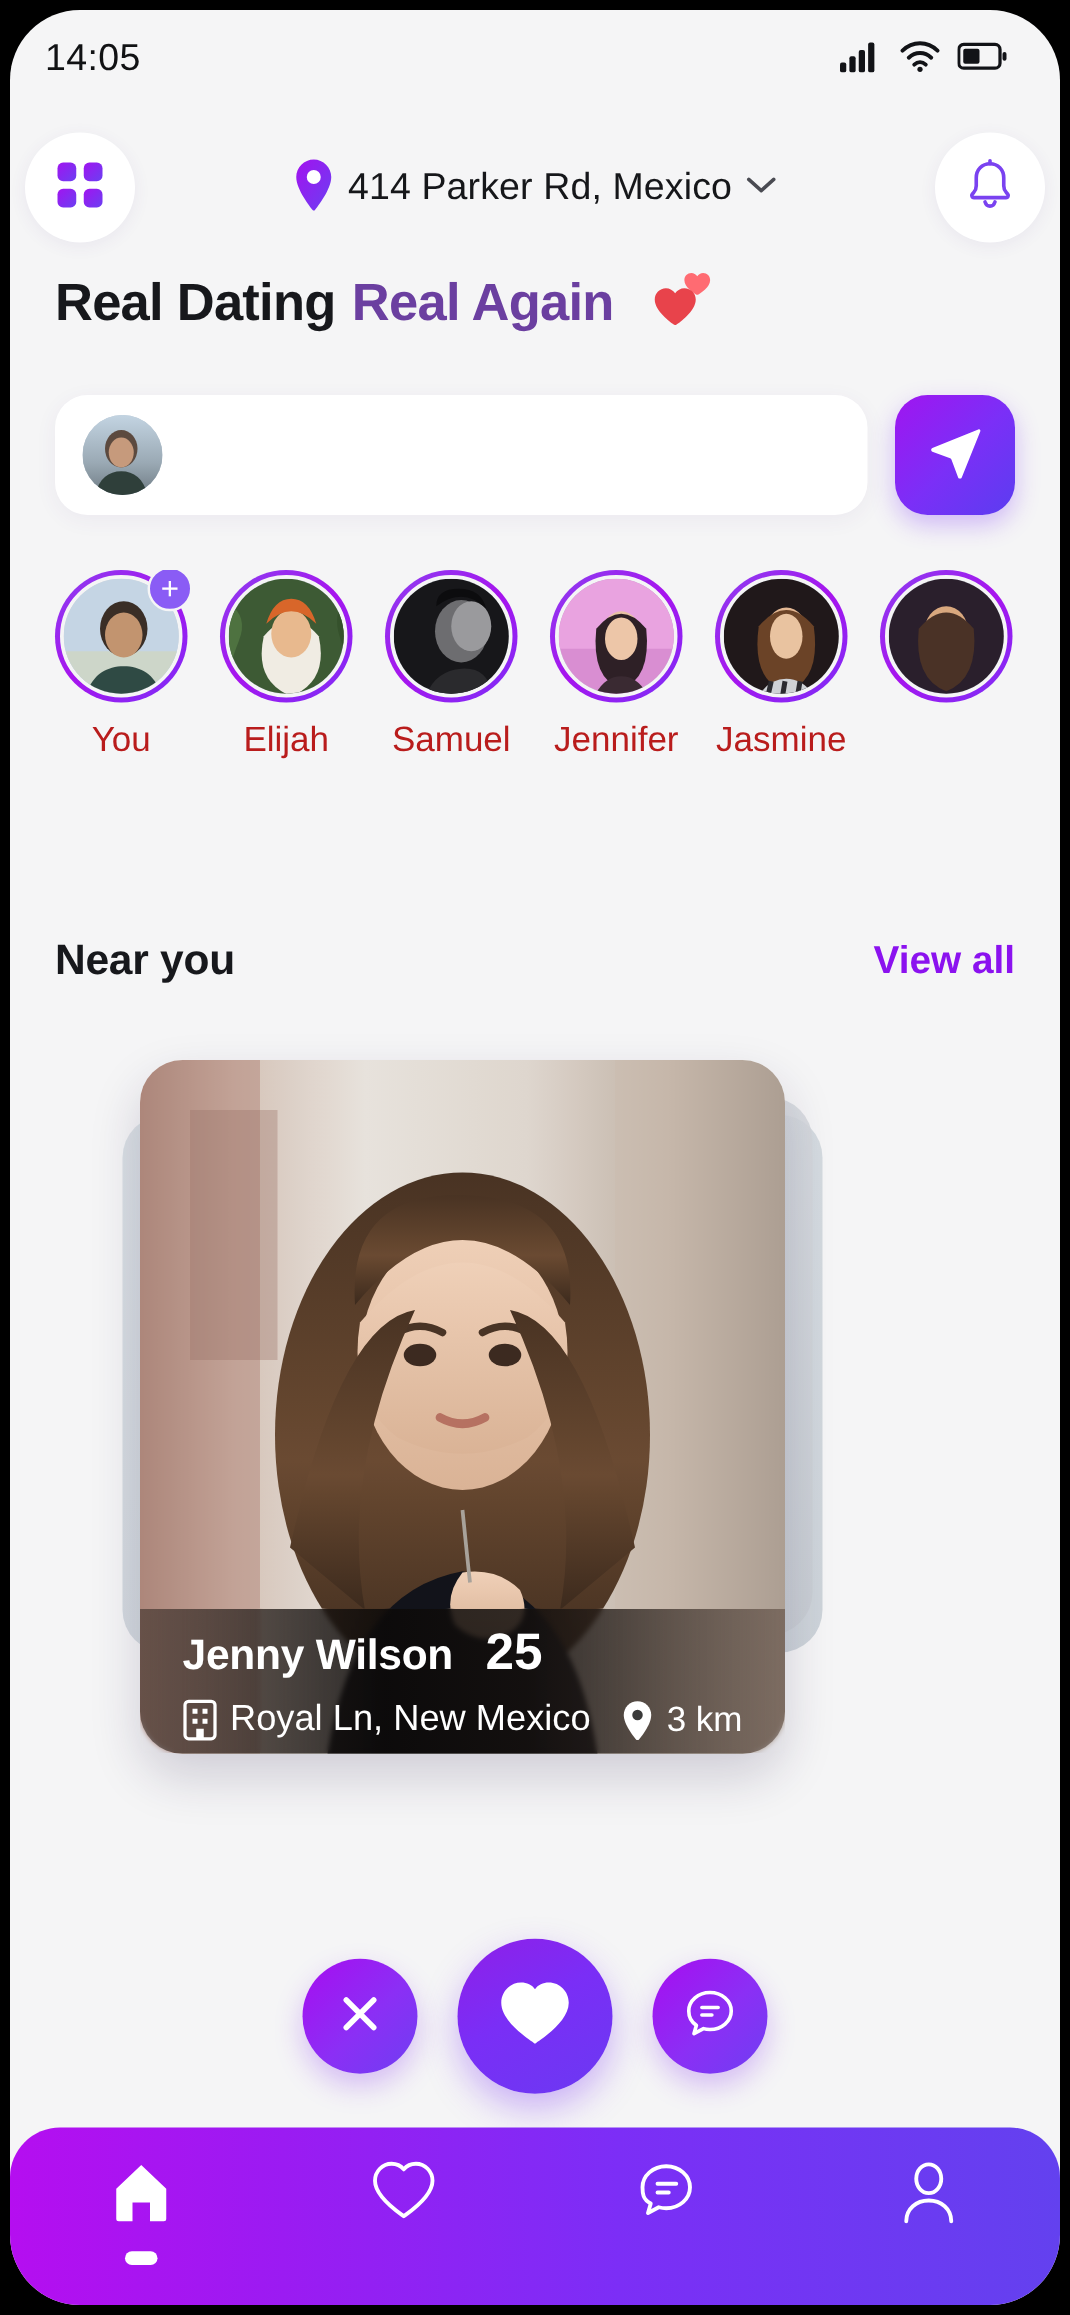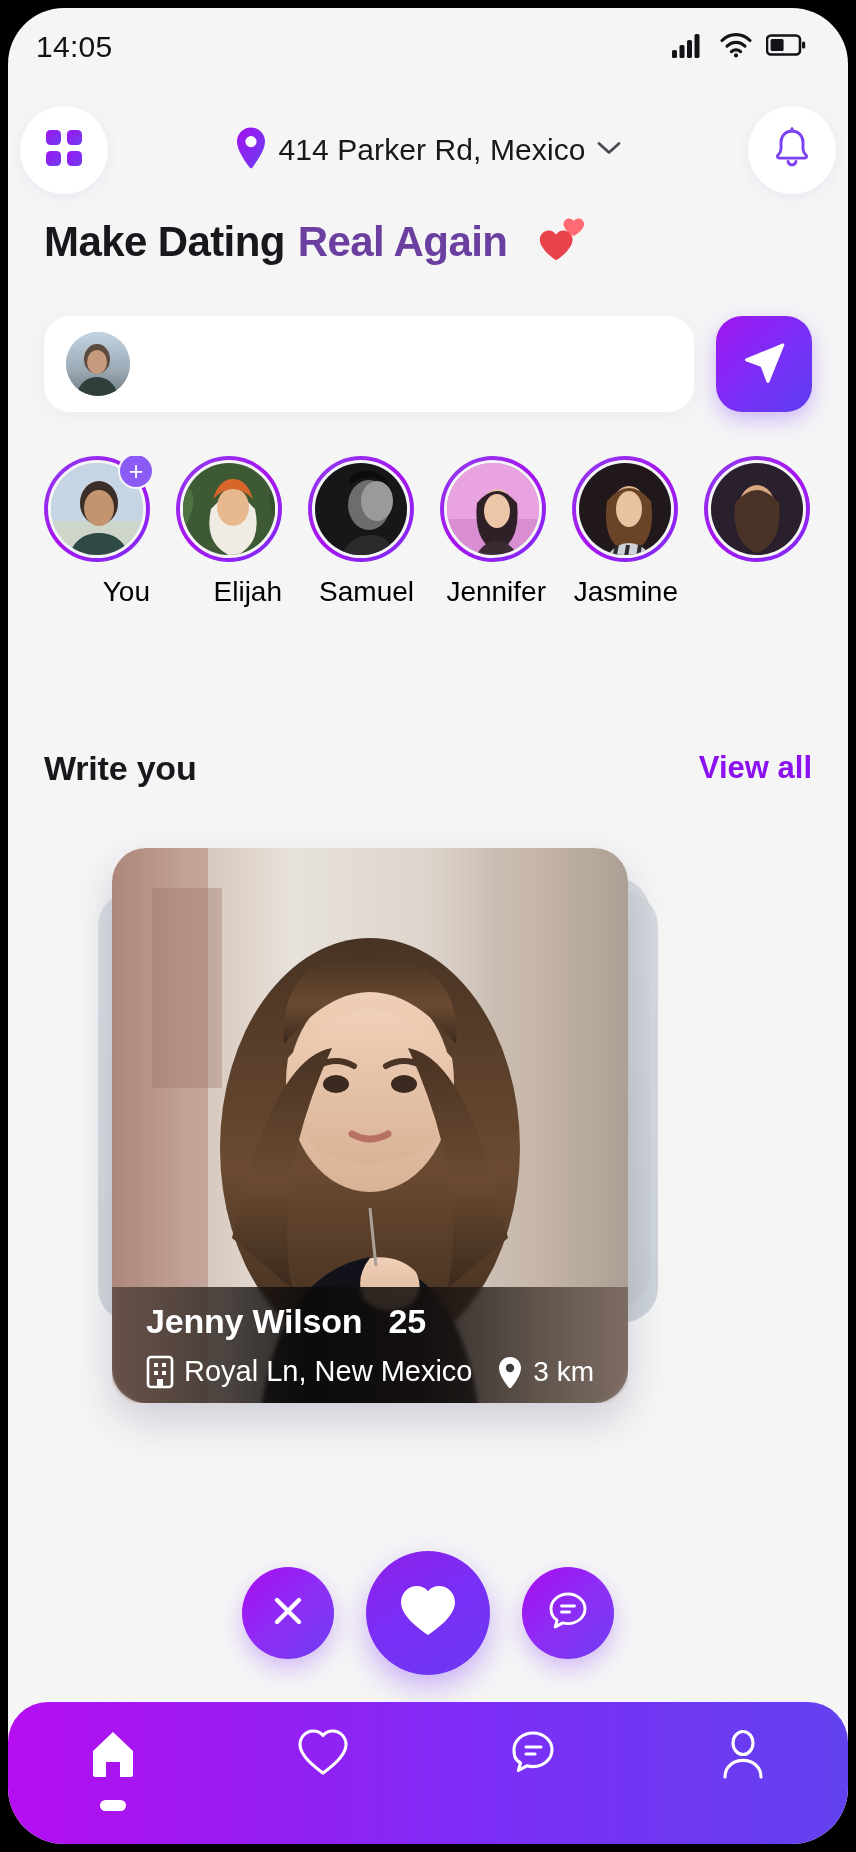--- a/index.html
+++ b/index.html
@@ -208,24 +208,24 @@
     color: #fff;
     font-size: 25px;
     line-height: 33px;
     text-align: center;
     font-weight: 400;
     border: 2px solid #f5f5f6;
     box-sizing: border-box;
   }
   .story-name {
     margin-top: 14px;
-    text-align: right;
+    text-align: center;
     font-size: 28px;
     font-weight: 500;
-    color: #000000;
+    color: #b91c1c;
     white-space: nowrap;
   }
 
   
   .section-head {
     position: absolute;
     top: 732px;
     left: 36px; right: 36px;
     height: 56px;
     display: flex;
@@ -300,21 +300,21 @@
     box-sizing: border-box;
     backdrop-filter: blur(2px);
   }
   .card-name-row {
     display: flex;
     align-items: baseline;
     gap: 26px;
     color: #fff;
   }
   .card-name { font-size: 34px; font-weight: 600; letter-spacing: -0.2px; }
-  .card-age  { font-size: 34px; font-weight: 600; }
+  .card-age  { font-size: 41px; font-weight: 600; }
   .card-meta-row {
     display: flex;
     align-items: center;
     color: #fff;
     gap: 10px;
   }
   .card-addr {
     font-size: 29px;
     font-weight: 500;
     white-space: nowrap;
@@ -462,21 +462,21 @@
         <svg width="40" height="42" viewBox="0 0 40 42">
           <path d="M20 4c-6.4 0-11 4.8-11 11.2v6.3c0 2-.7 3.9-2 5.4l-1.2 1.5c-.9 1.1-.1 2.7 1.3 2.7h25.8c1.4 0 2.2-1.6 1.3-2.7l-1.2-1.5c-1.3-1.5-2-3.4-2-5.4v-6.3C31 8.8 26.4 4 20 4z" stroke="#7a42f0" stroke-width="2.9" fill="none" stroke-linejoin="round"></path>
           <path d="M16 34.5c.6 2.1 2.1 3.4 4 3.4s3.4-1.3 4-3.4" stroke="#7a42f0" stroke-width="2.9" fill="none" stroke-linecap="round"></path>
           <path d="M20 4V1.6" stroke="#7a42f0" stroke-width="2.9" stroke-linecap="round"></path>
         </svg>
       </span>
     </div>
   </div>
 
   <div class="title">
-    <span>Make Dating</span>
+    <span>Real Dating</span>
     <span class="accent">Real Again</span>
     <span class="hearts">
       <svg width="58" height="52" viewBox="0 0 58 52">
         <path d="M45.5 2.4c-1.9 0-3.7 1-4.7 2.6-1-1.6-2.8-2.6-4.7-2.6-3.1 0-5.6 2.5-5.6 5.7 0 5.5 7.6 10.4 9.7 11.6.4.2.8.2 1.2 0 2.1-1.2 9.7-6.1 9.7-11.6 0-3.2-2.5-5.7-5.6-5.7z" fill="#ff6b72"></path>
         <path d="M30.5 14.5c-3 0-5.8 1.6-7.4 4.1-1.6-2.5-4.4-4.1-7.4-4.1-4.9 0-8.9 4-8.9 9 0 9.2 12.8 18.4 15.6 20.3.5.3 1.1.3 1.6 0 2.8-1.9 15.6-11.1 15.6-20.3 0-5-4-9-9.1-9z" fill="#e8434b"></path>
       </svg>
     </span>
   </div>
 
   <div class="compose">
@@ -594,21 +594,21 @@
             <ellipse cx="46" cy="44" rx="18" ry="22" fill="#d9a87e"></ellipse>
             <path d="M24 40q22-26 44 0 4 40-22 50-26-10-22-50z" fill="#4a3226"></path>
           </svg>
         </div>
       </div>
       <div class="story-name"></div>
     </div>
   </div>
 
   <div class="section-head">
-    <div class="section-title">Write you</div>
+    <div class="section-title">Near you</div>
     <div class="view-all">View all</div>
   </div>
 
   <div class="stack">
     <div class="card-back b2"></div>
     <div class="card-back"></div>
 
     <div class="card-main">
       <div class="card-photo">
         <svg width="516" height="555" viewBox="0 0 516 555" preserveAspectRatio="xMidYMid slice">

